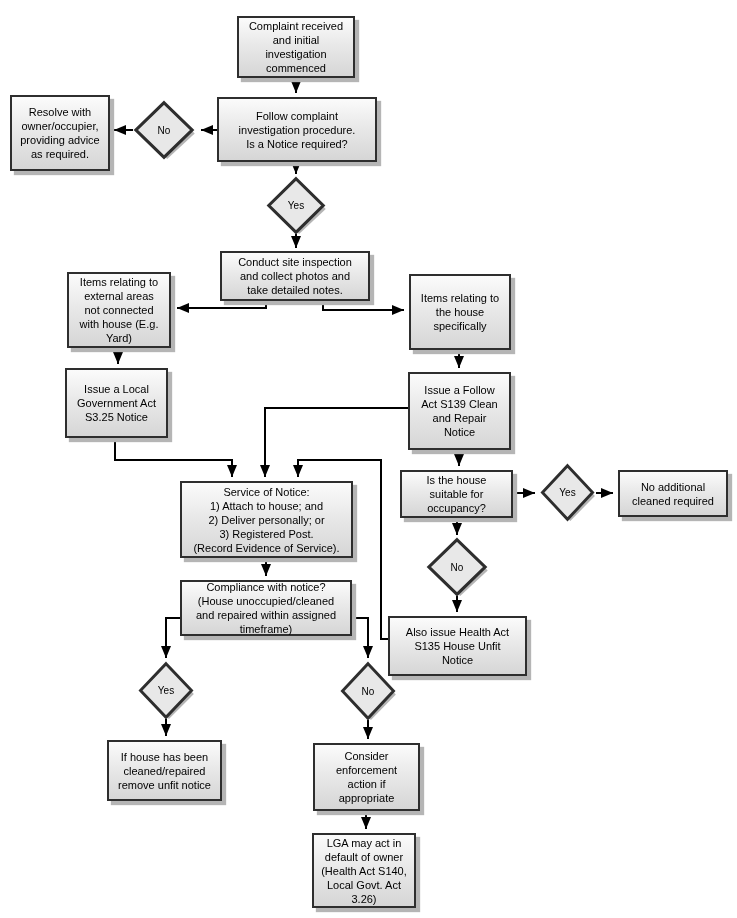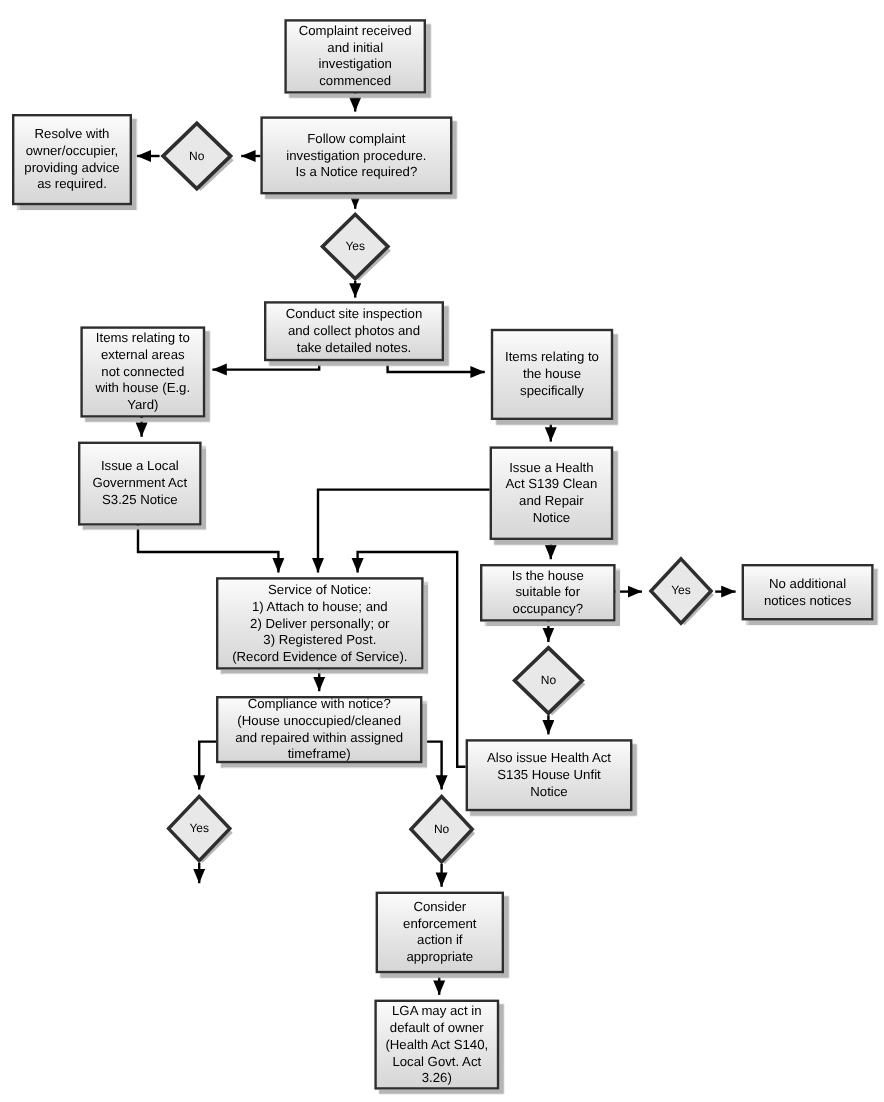--- a/index.html
+++ b/index.html
@@ -105,21 +105,21 @@
 specifically</span>
   </div>
 
   <div class="box" style="left:65px;top:368px;width:103px;height:70px">
     <span>Issue a Local
 Government Act
 S3.25 Notice</span>
   </div>
 
   <div class="box" style="left:408px;top:372px;width:103px;height:78px">
-    <span>Issue a Health
+    <span>Issue a Follow
 Act S139 Clean
 and Repair
 Notice</span>
   </div>
 
   <div class="box" style="left:180px;top:481px;width:173px;height:77px">
     <span>Service of Notice:
 1) Attach to house; and
 2) Deliver personally; or
 3) Registered Post.
@@ -127,36 +127,41 @@
   </div>
 
   <div class="box" style="left:400px;top:470px;width:113px;height:48px">
     <span>Is the house
 suitable for
 occupancy?</span>
   </div>
 
   <div class="box" style="left:618px;top:470px;width:110px;height:47px">
     <span>No additional
-notices notices</span>
+cleaned required</span>
   </div>
 
   <div class="box" style="left:388px;top:616px;width:139px;height:60px">
     <span>Also issue Health Act
 S135 House Unfit
 Notice</span>
   </div>
 
   <div class="box" style="left:180px;top:580px;width:172px;height:56px">
     <span>Compliance with notice?
 (House unoccupied/cleaned
 and repaired within assigned
 timeframe)</span>
   </div>
 
+  <div class="box" style="left:107px;top:740px;width:115px;height:61px">
+    <span>If house has been
+cleaned/repaired
+remove unfit notice</span>
+  </div>
 
   <div class="box" style="left:313px;top:743px;width:107px;height:68px">
     <span>Consider
 enforcement
 action if
 appropriate</span>
   </div>
 
   <div class="box" style="left:312px;top:833px;width:104px;height:75px">
     <span>LGA may act in

